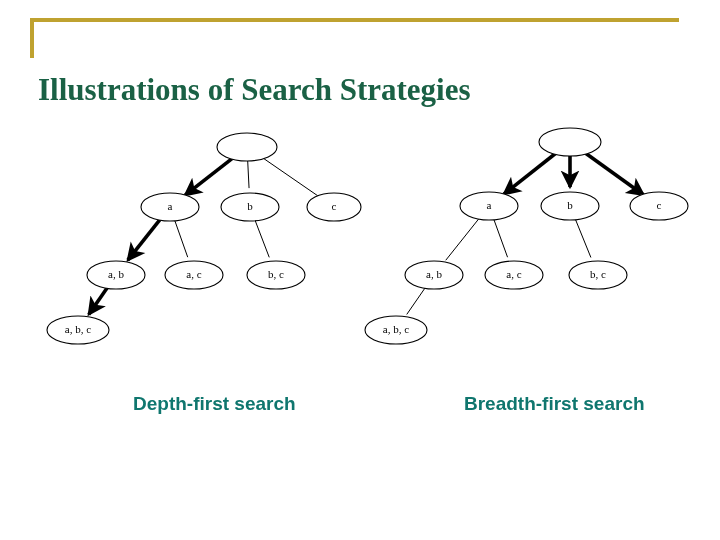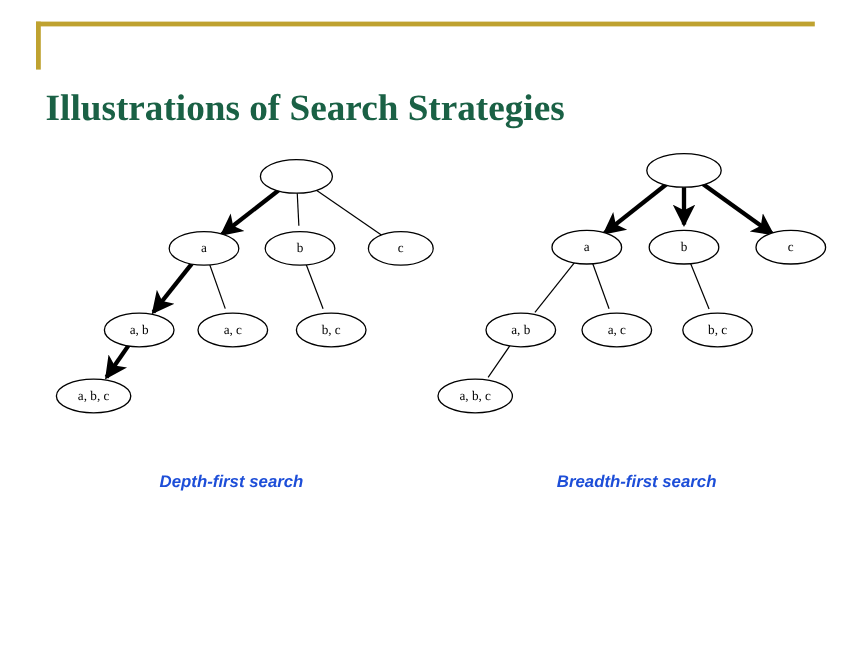--- a/index.html
+++ b/index.html
@@ -83,25 +83,24 @@
   .edge-bold {
     stroke: #000000;
     stroke-width: 3.6;
     fill: none;
   }
   
   .caption {
     position: absolute;
     top: 393px;
     font-family: "Liberation Sans", sans-serif;
-    font-size: 14px;
+    font-size: 19px;
     font-weight: bold;
-    color: #1d4ed8;
+    color: #0f766e;
     white-space: nowrap;
-    font-style: italic;
   }
   #caption-left  { left: 133px; }
   #caption-right { left: 464px; }
   
   #page-number {
     position: absolute;
     left: 662px;
     top: 507px;
     font-family: "Liberation Serif", "DejaVu Serif", serif;
     font-size: 13px;

